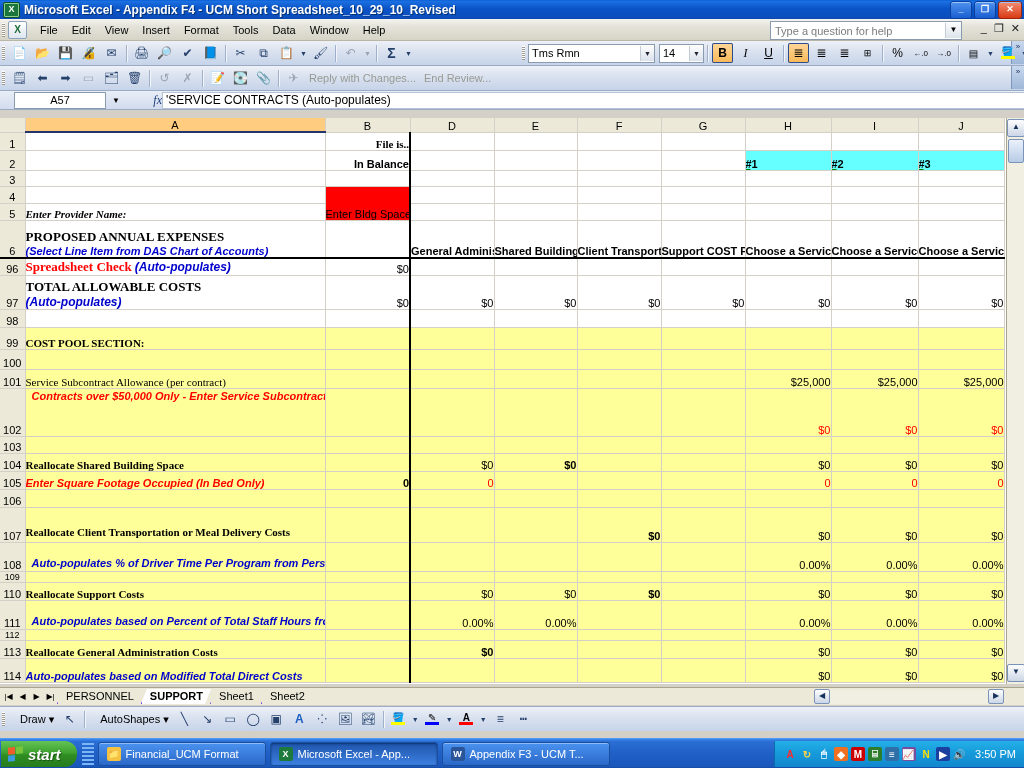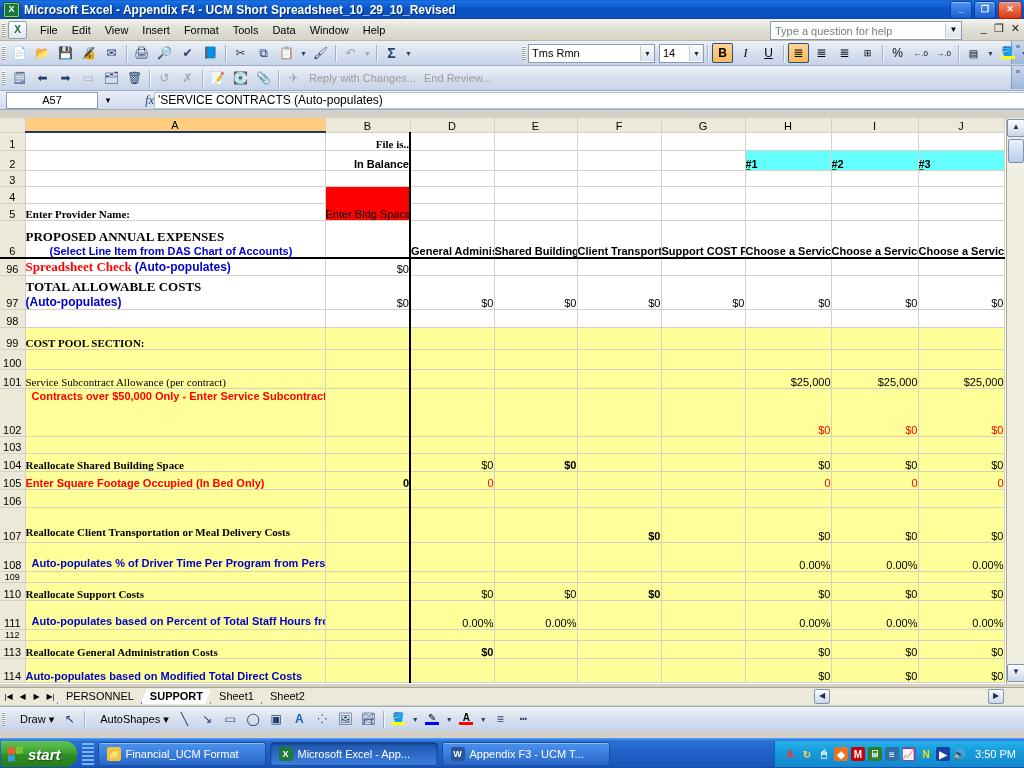--- a/index.html
+++ b/index.html
@@ -87,21 +87,21 @@
     font-size:12px;border-radius:2px;}
   .tb-btn.on{background:linear-gradient(180deg,#ffd79a,#f7b856);box-shadow:inset 0 0 0 1px #2a4d8f;}
   .tb2-label{color:#9a9a93;font-size:11px;padding:0 4px;}
 
   
   .formulabar{
     width:1024px;height:18px;display:flex;align-items:center;
     background:linear-gradient(180deg,#e9eef7,#d2dcee);
     border-bottom:1px solid #9aabc4;
   }
-  .namebox{width:90px;height:15px;margin-left:6px;background:#fff;border:1px solid #8a9bb0;
+  .namebox{width:90px;height:15px;margin-left:14px;background:#fff;border:1px solid #8a9bb0;
     font-size:11px;text-align:center;line-height:14px;}
   .namebox-dd{width:20px;text-align:center;font-size:8px;color:#000;}
   .fx{width:36px;text-align:right;font-style:italic;font-family:"Liberation Serif",serif;
     font-size:12px;color:#1b3f7a;font-weight:normal;}
   .fcontent{flex:1;height:15px;background:#fff;border:1px solid #b5c2d4;border-right:none;
     font-size:12px;line-height:14px;padding-left:3px;overflow:hidden;white-space:nowrap;}
 
   
   .gridwrap{position:absolute;left:0;top:118px;width:1024px;height:566px;background:#fff;}
   table.grid{border-collapse:collapse;table-layout:fixed;width:1004px;}
@@ -124,26 +124,26 @@
   .cell{background:#fff;}
   .yellow{background:#ffff99;}
   .cyan{background:#66ffff;}
   .red-fill{background:#ff0000;color:#000;text-align:center;font-size:10px;
     line-height:11px;vertical-align:middle;}
   .ctr{text-align:right;}
   .rgt{text-align:right;padding-right:4px;}
   .lft{text-align:left;padding-left:4px;}
   .mid{vertical-align:middle;}
   .b{font-weight:bold;}
-  .i{}
+  .i{font-style:italic;}
   .serif{font-family:"Liberation Serif",serif;}
   .blue{color:#0000cc;}
   .redtx{color:#ff0000;}
   .f7{font-size:10px;}
-  .f8{font-size:11px;padding-left:24px;}
+  .f8{font-size:11px;}
   .f9{font-size:12px;}
   .f10{font-size:13px;}
   .wrap{white-space:normal;line-height:11px;}
   .thickright{border-right:2px solid #000 !important;}
   .thickbottom{border-bottom:2px solid #000 !important;}
   .noteflag{position:relative;}
   .noteflag::after{content:"";position:absolute;left:0;bottom:-4px;width:0;height:0;
     border-left:5px solid #008000;border-bottom:5px solid transparent;}
 
   

